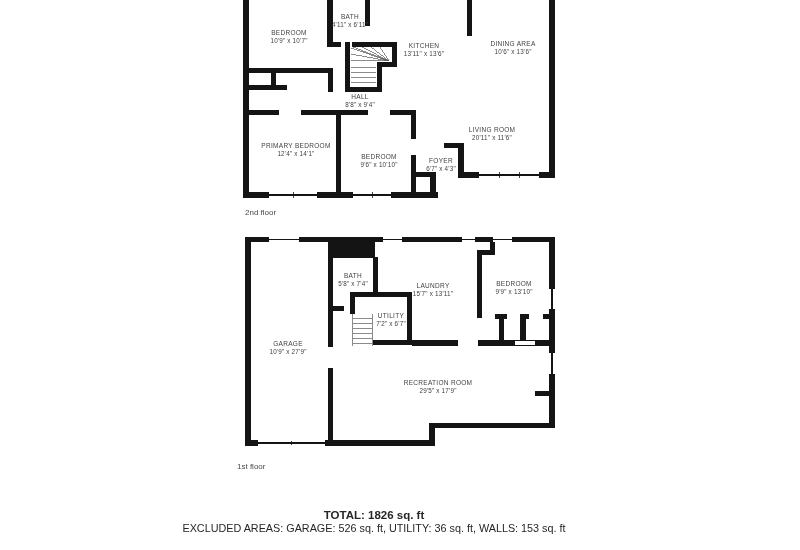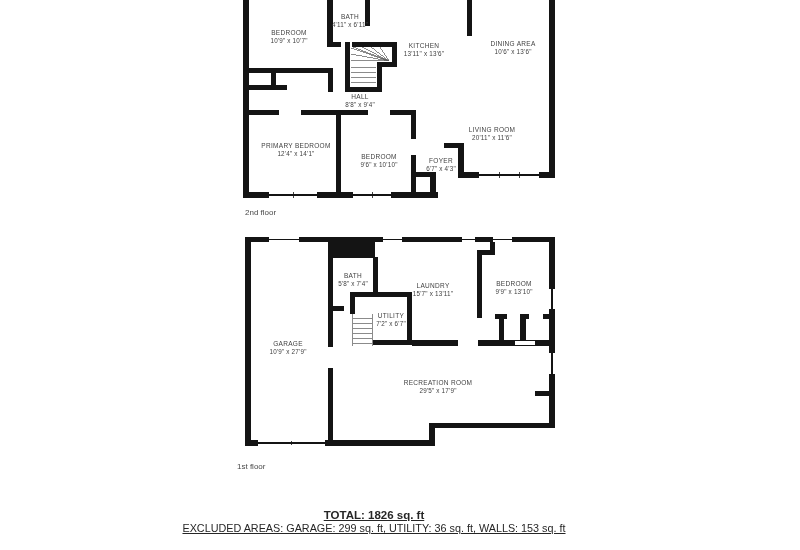--- a/index.html
+++ b/index.html
@@ -35,21 +35,20 @@
     font-size:8px;
     color:#4a4a4a;
     white-space:nowrap;
   }
   .summary{
     position:absolute;
     left:0;right:0;
     top:509px;
     text-align:center;
     color:#262626;
-    text-decoration:underline;
   }
   .summary .total{
     font-size:11.5px;
     font-weight:bold;
     margin:0 0 1px 0;
   }
   .summary .line{
     font-size:10.8px;
     margin:1px 0;
   }
@@ -273,16 +272,16 @@
   </div>
   <div class="room-label" style="left:438px;top:387px">
     <span class="rname">RECREATION ROOM</span>
     <span class="rdims">29'5" x 17'9"</span>
   </div>
 
   <div class="floor-tag" style="left:237px;top:462px">1st floor</div>
 
   <div class="summary">
     <div class="total">TOTAL: 1826 sq. ft</div>
-    <div class="line">EXCLUDED AREAS: GARAGE: 299 sq. ft, UTILITY: 36 sq. ft, WALLS: 153 sq. ft</div>
+    <div class="line">EXCLUDED AREAS: GARAGE: 526 sq. ft, UTILITY: 36 sq. ft, WALLS: 153 sq. ft</div>
   </div>
 
 </div>
 
 </body></html>

